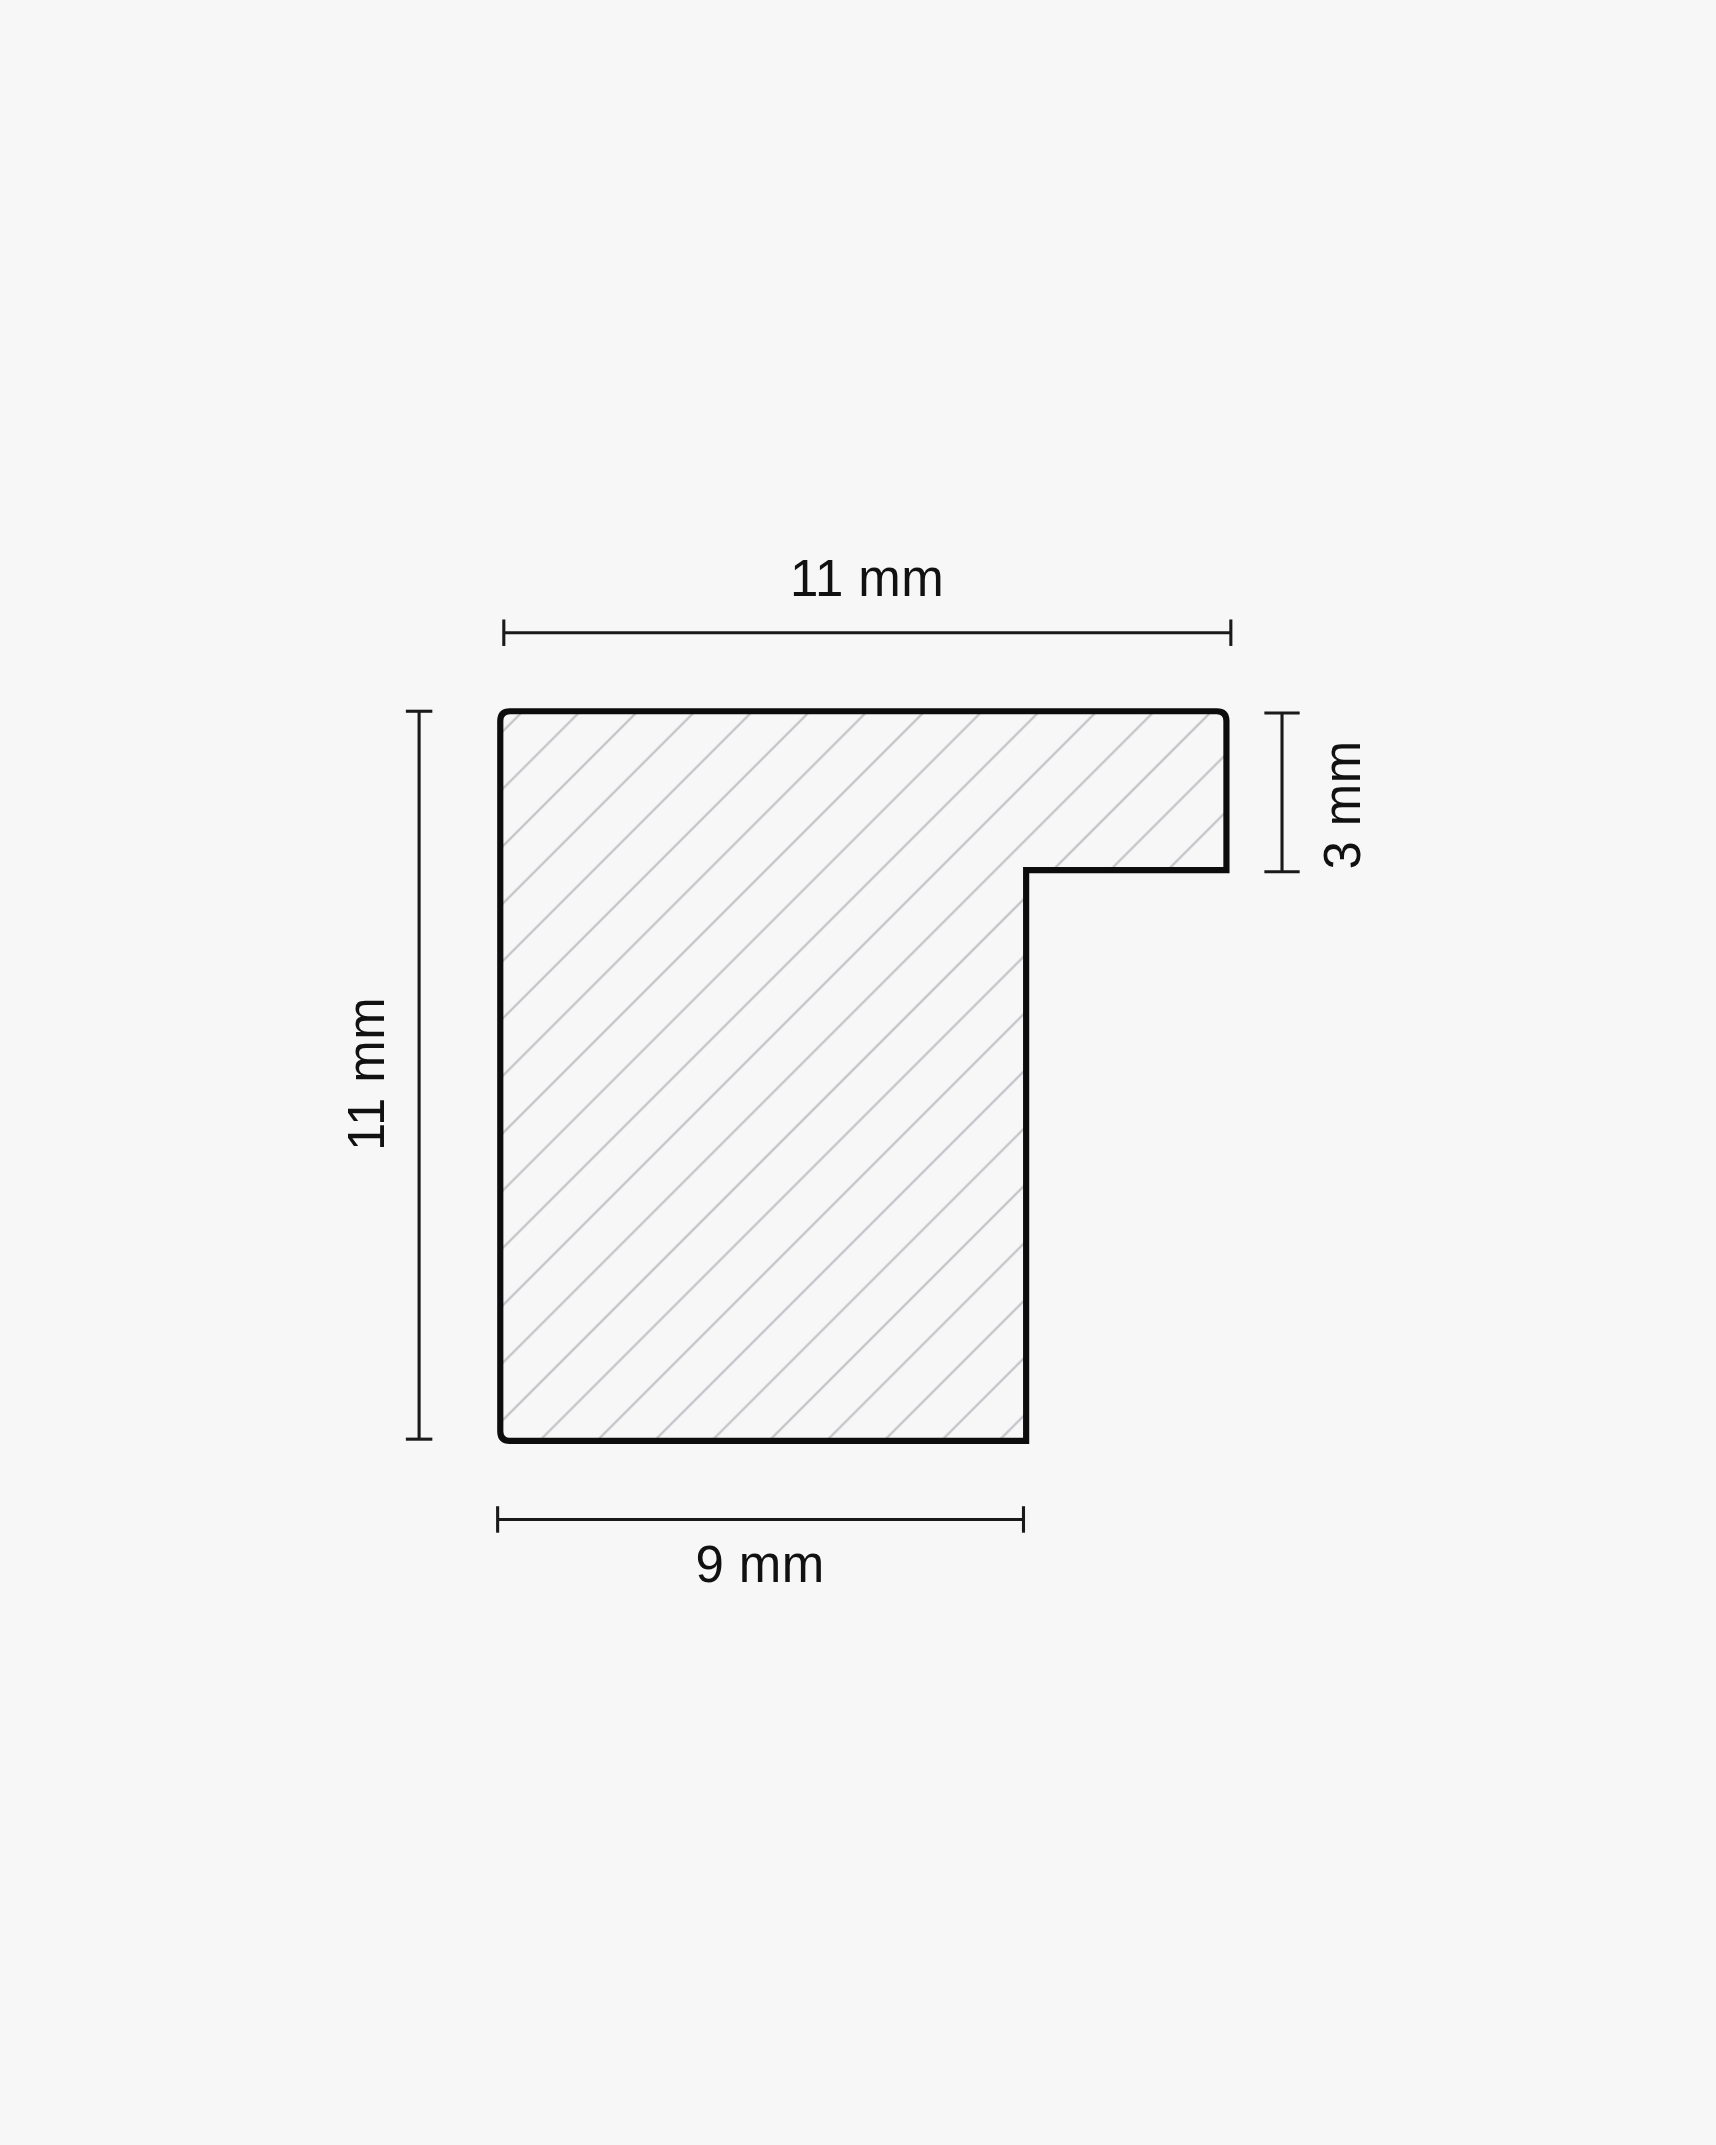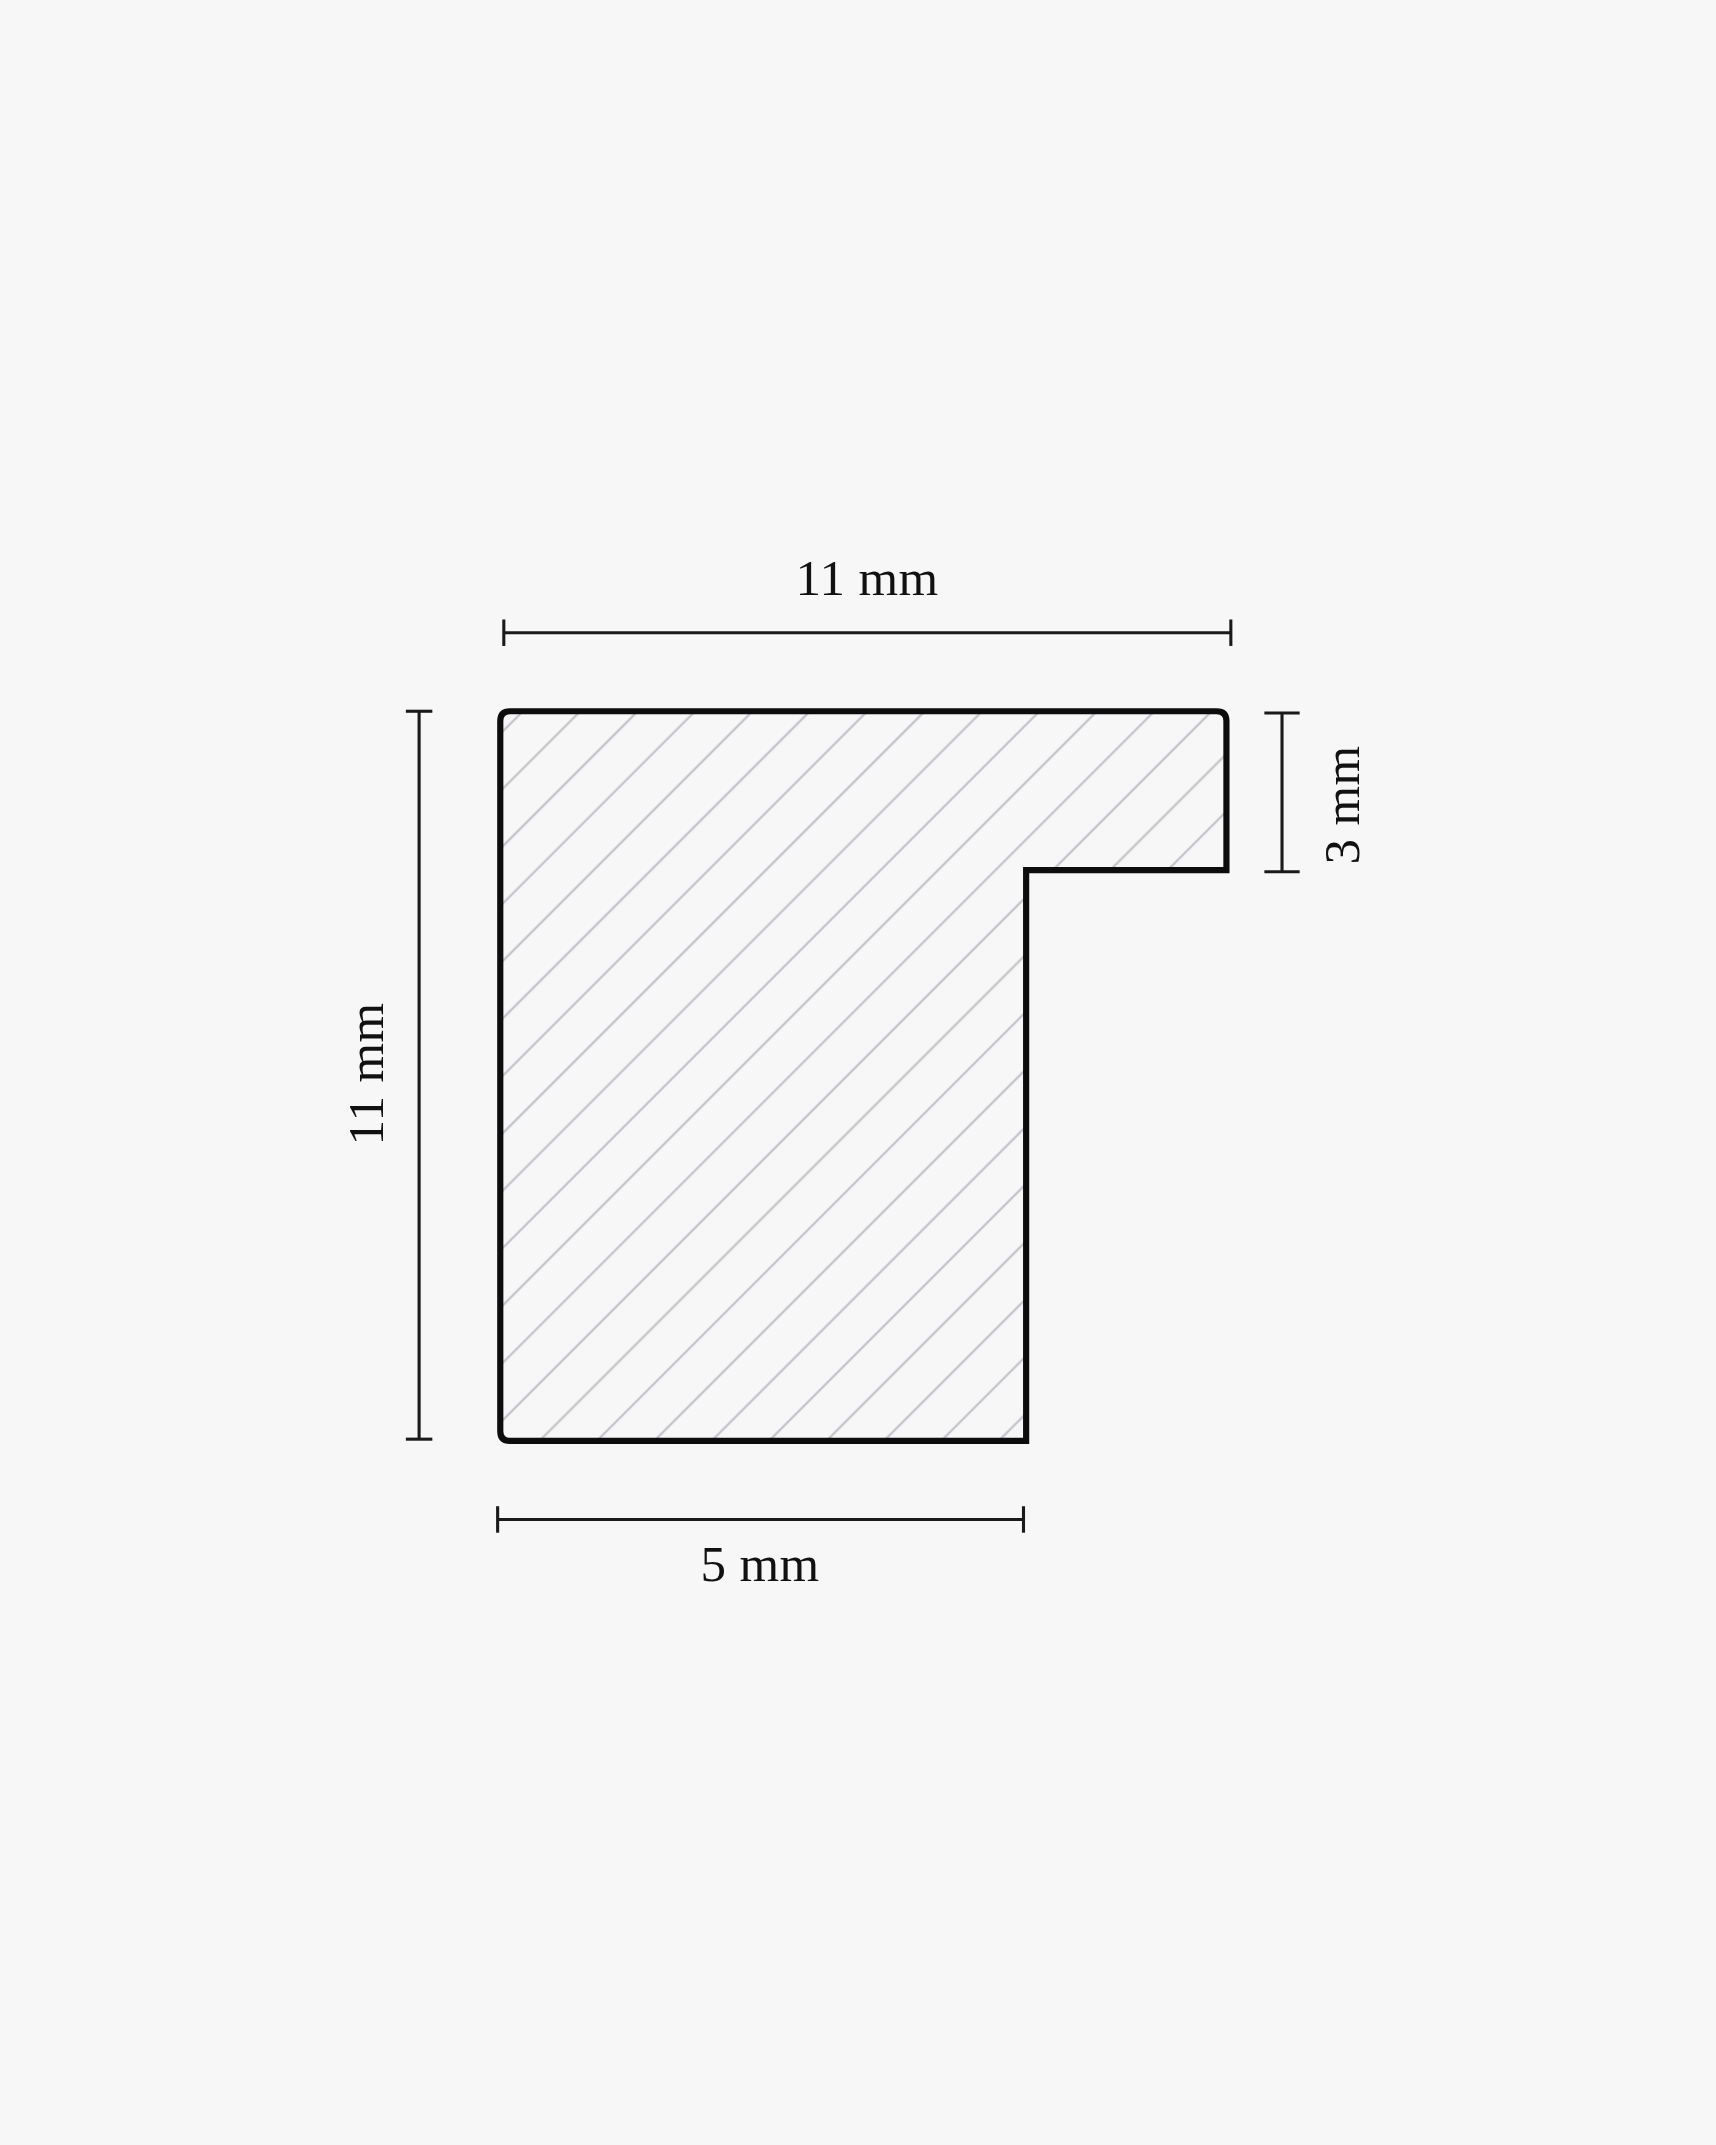--- a/index.html
+++ b/index.html
@@ -15,21 +15,20 @@
     height: 2146px;
     background: var(--bg);
     font-family: "Liberation Sans", "DejaVu Sans", sans-serif;
     overflow: hidden;
   }
   .canvas {
     position: relative;
     width: 1381px;
     height: 2146px;
     background: var(--bg);
-    font-family: Liberation Serif, serif;
   }
   .drawing-svg {
     position: absolute;
     left: 0;
     top: 0;
     width: 1717px;
     height: 2146px;
     display: block;
   }
   .profile-outline {
@@ -110,16 +109,16 @@
       <line class="dim-line" x1="1160" y1="1707" x2="1160" y2="1737"></line>
     </g>
   </svg>
 
   <div class="dim-label" style="left: 867px; top: 578px;">11 mm</div>
 
   <div class="dim-label rot" style="left: 366px; top: 1074px;">11 mm</div>
 
   <div class="dim-label rot" style="left: 1342px; top: 805px;">3 mm</div>
 
-  <div class="dim-label" style="left: 760px; top: 1564px;">5 mm</div>
+  <div class="dim-label" style="left: 760px; top: 1564px;">9 mm</div>
 
 </div>
 
 
 </body></html>

